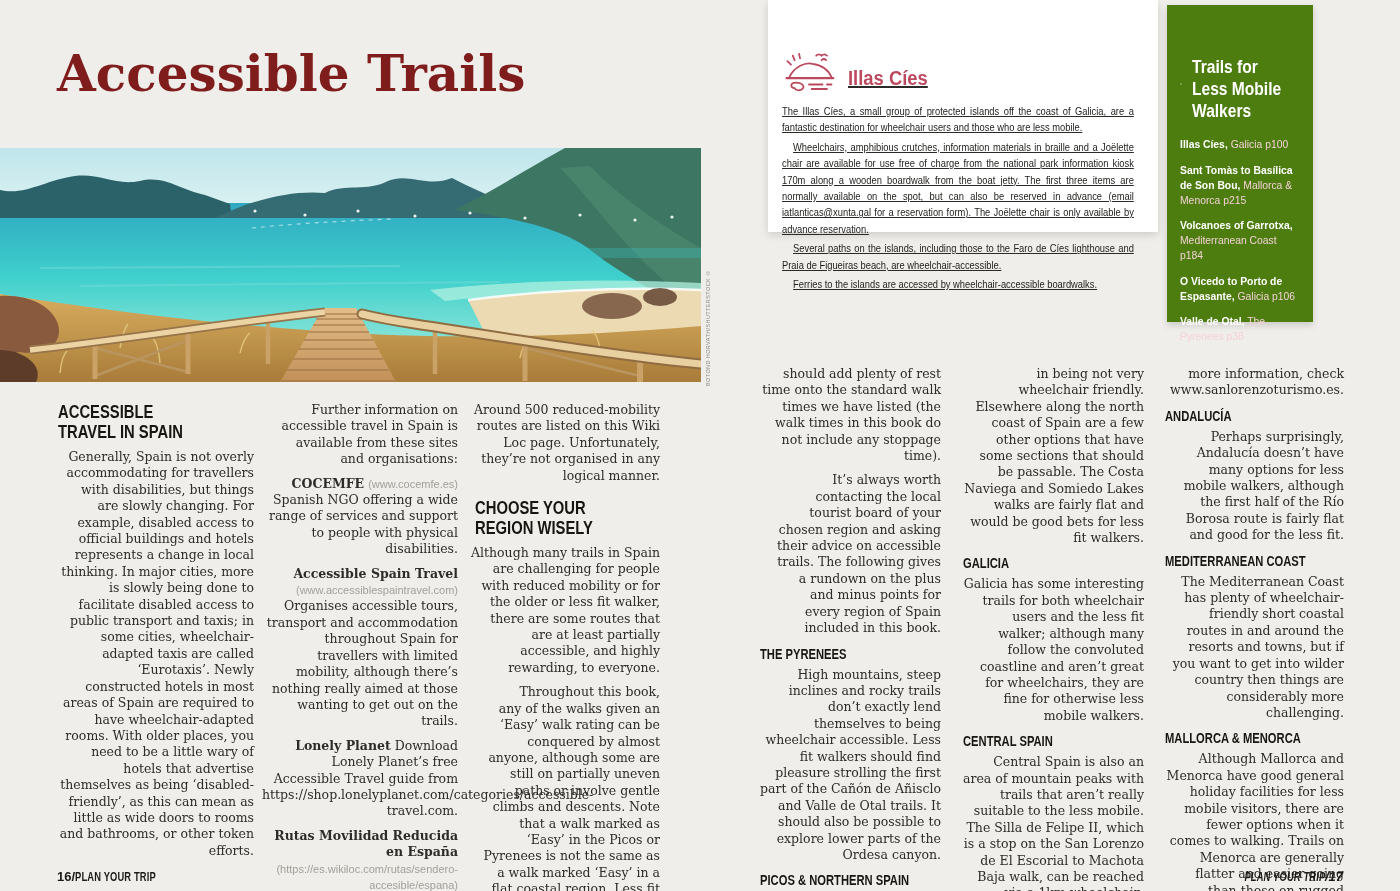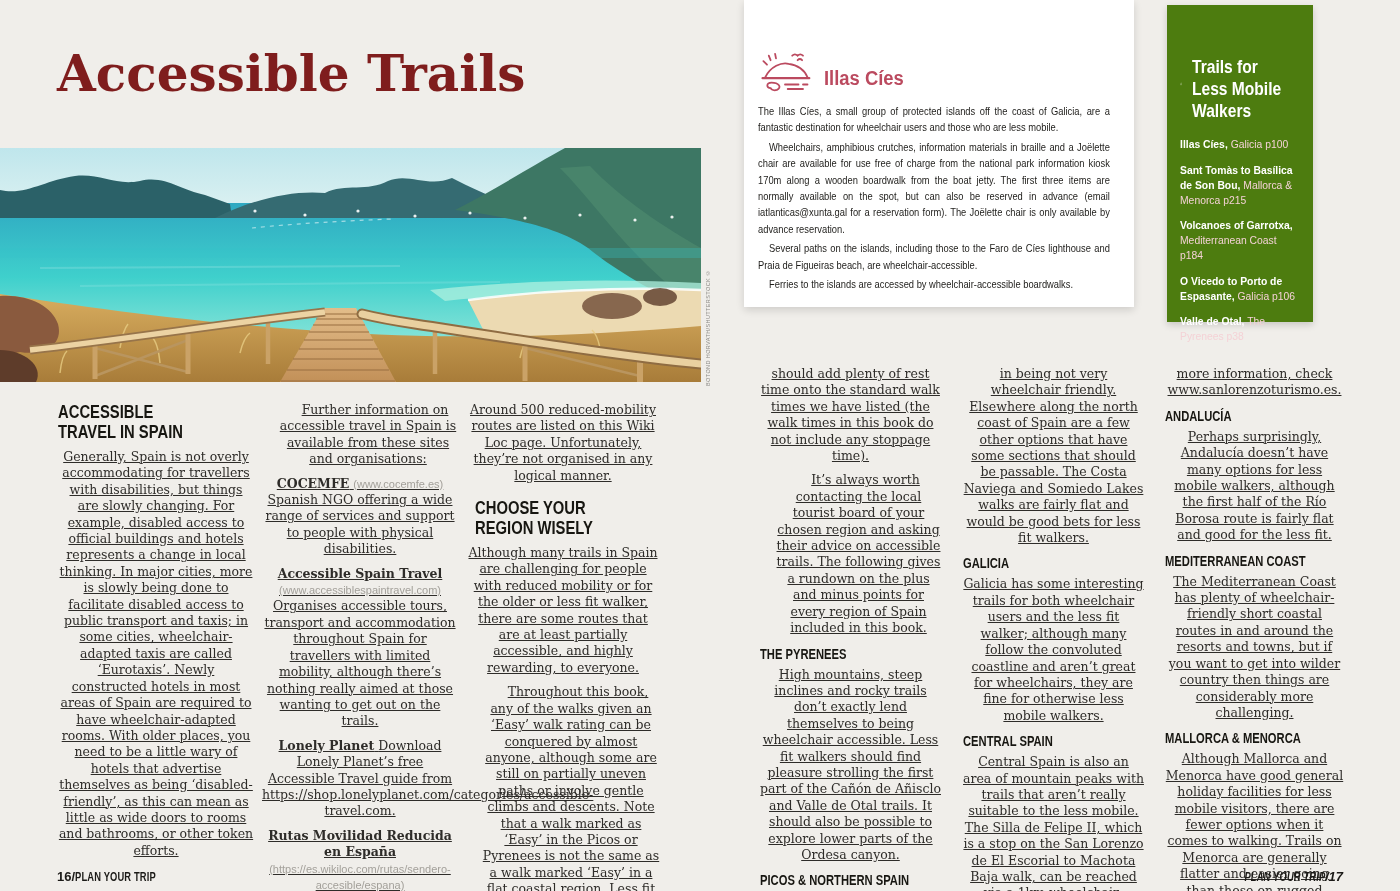--- a/index.html
+++ b/index.html
@@ -20,21 +20,21 @@
   .hero svg { display:block; }
   .credit {
     position:absolute; left:705px; top:276px; height:110px;
     writing-mode:vertical-rl; transform:rotate(180deg);
     font-size:5.5px; letter-spacing:.4px; color:#8d8b87; white-space:nowrap;
   }
   .col { position:absolute; }
   .serif p {
     margin:0 0 8px 0;
     font-family:"DejaVu Serif", serif;
-    font-size:12.5px; line-height:16.4px; color:#2e2c29; text-align:center;text-decoration:underline;
+    font-size:12.5px; line-height:16.4px; color:#2e2c29; text-align:right;
   }
   .serif p.ind { text-indent:14px;margin-left:16px; }
   .lead { font-weight:bold; }
   .url { font-family:"Liberation Sans", sans-serif; color:#a3a09a; font-size:11px; }
   .entry { margin-bottom:13px; }
   .h-major div {
     font-weight:bold; font-size:18.5px; line-height:20px; color:#171611;
     transform:scaleX(.8); transform-origin:0 0; white-space:nowrap;
   }
   .h-major { margin-bottom:7px; }
@@ -44,23 +44,24 @@
     margin:9px 0 5px 0;
   }
   .footer { position:absolute; top:869px; font-size:13px; color:#1b1a17; }
   .footer .pg { font-weight:bold; }
   .flabel { display:inline-block; font-weight:bold; transform:scaleX(.72); transform-origin:0 50%; letter-spacing:.2px; }
   .flabel-r { display:inline-block; font-weight:bold; transform:scaleX(.72); transform-origin:100% 50%; letter-spacing:.2px; }
   .footer-left { left:57px; }
   .footer-right { left:1043px; width:300px; text-align:right;font-style:italic; }
   
   .illas-box {
-    position:absolute; left:744px; top:0; width:390px; height:307px;
+    position:absolute; left:768px; top:0; width:390px; height:232px;
     background:#ffffff; box-shadow:0 3px 8px rgba(0,0,0,.14);
     padding:48px 24px 0 14px;
+    text-decoration:underline;
   }
   .illas-head { display:flex; align-items:flex-end; margin-bottom:9px; }
   .illas-title {
     font-weight:bold; font-size:20px; color:#bb4a5f;
     transform:scaleX(.92); transform-origin:0 100%;
     margin-left:12px; padding-bottom:4px; white-space:nowrap;
   }
   .illas-body { transform:scaleX(.85); transform-origin:0 0; width:117.6%; }
   .illas-body p {
     margin:0 0 3px 0; font-size:11px; line-height:16.4px;

